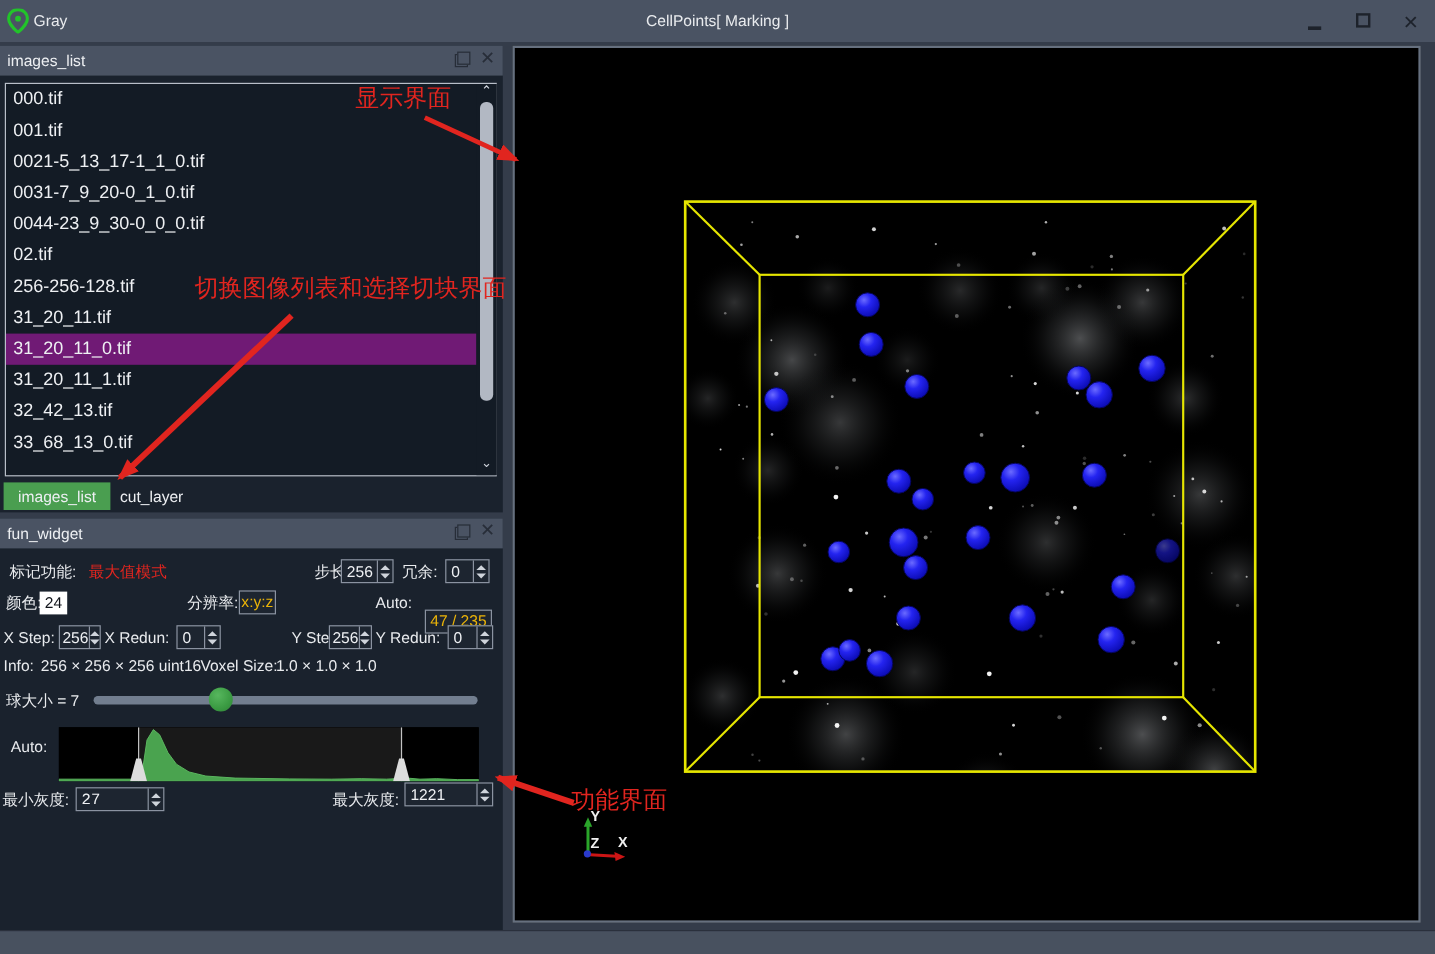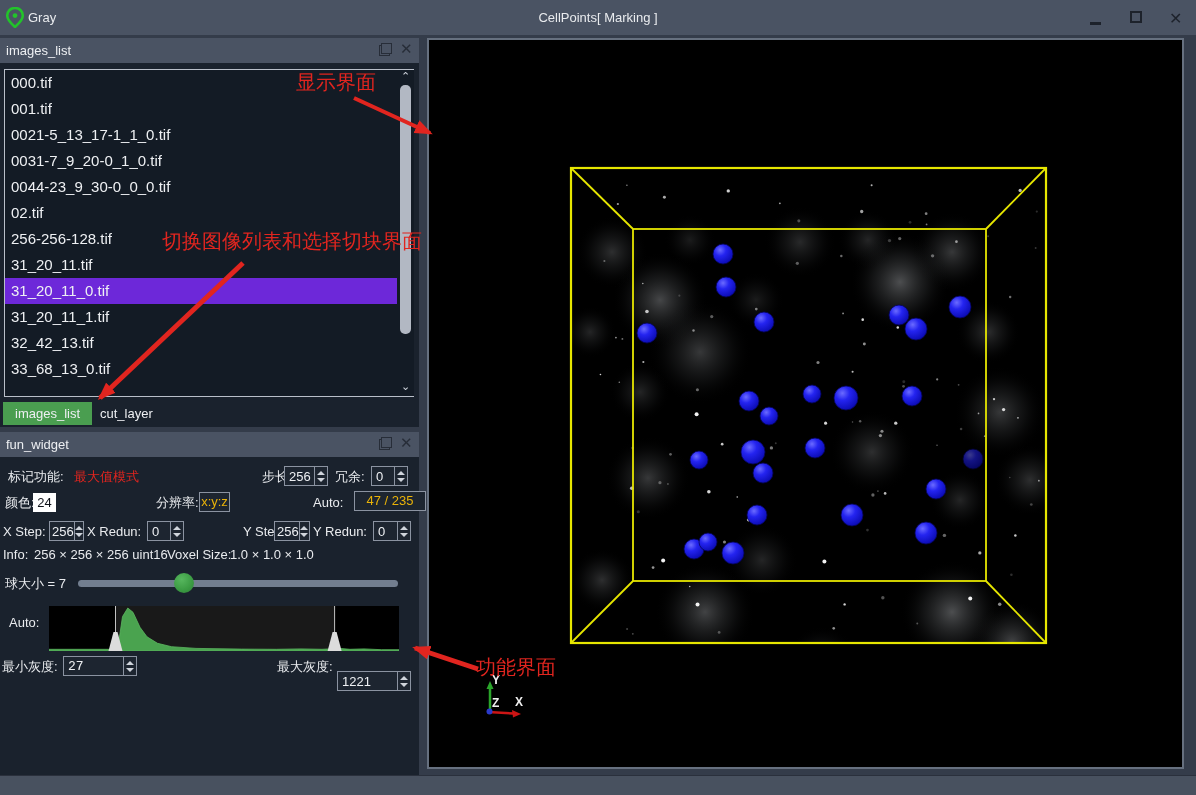--- a/index.html
+++ b/index.html
@@ -29,21 +29,21 @@
   .float-ic { width:13px; height:13px; position:relative; }
   .float-ic:before { content:""; position:absolute; left:0; bottom:0; width:9px; height:9px; border:1.5px solid #272d38; background:#4a5363; }
   .float-ic:after  { content:""; position:absolute; right:0; top:0; width:9px; height:9px; border:1.5px solid #272d38; background:#4a5363; }
   .close-ic { width:13px; height:13px; color:#272d38; font-size:15px; font-weight:bold; line-height:12px; }
 
   
   .list-box { position:absolute; left:4px; top:31px; width:410px; height:328px;
               background:#131b25; border:1px solid #b9bfc9; overflow:hidden; }
   .list-item { height:26px; line-height:26px; padding-left:6px; color:#eef0f3; font-size:15px;
                width:392px; white-space:nowrap; }
-  .list-item.sel { background:#6d28d9; }
+  .list-item.sel { background:#701a75; }
   .vscroll { position:absolute; right:1px; top:1px; width:17px; height:326px; background:#131b25; }
   .vthumb { position:absolute; left:3px; top:15px; width:11px; height:249px; background:#b2b8c3; border-radius:5px; }
   .chev { position:absolute; left:3px; width:11px; height:8px; color:#cfd4dc; font-size:11px; line-height:8px; text-align:center; }
 
   
   .tab { position:absolute; height:23px; line-height:23px; font-size:13px; color:#edeff2; padding:0 12px; }
   .tab.active { background:#4a9e50; }
 
   
   .lbl { position:absolute; color:#e9ebee; font-size:13px; height:18px; line-height:18px; white-space:nowrap; }
@@ -167,21 +167,21 @@
           <i class="tri-up"></i>
           <i class="tri-dn"></i>
         </span>
     </div>
 
     <span class="lbl" style="left:5px;top:62px;">颜色:</span>
     <span class="whitebox" style="left:33px;top:61px;width:23px;height:19px;">24</span>
     <span class="lbl" style="left:156px;top:62px;">分辨率:</span>
     <div class="flatbox" style="left:199px;top:60px;width:31px;">x:y:z</div>
     <span class="lbl" style="left:313px;top:62px;">Auto:</span>
-    <div class="flatbox" style="left:354px;top:59px;width:72px;">47 / 235</div>
+    <div class="flatbox" style="left:354px;top:76px;width:56px;">47 / 235</div>
 
     <span class="lbl" style="left:3px;top:91px;">X Step:</span>
     <div class="spin" style="left:49px;top:89px;width:35px;">
       <span class="val" style="padding-left:2px;">256</span>
       <span class="btns">
           <i class="tri-up"></i>
           <i class="tri-dn"></i>
         </span>
     </div>
     <span class="lbl" style="left:87px;top:91px;">X Redun:</span>
@@ -233,21 +233,21 @@
 
     <span class="lbl" style="left:2px;top:226px;">最小灰度:</span>
     <div class="spin" style="left:63px;top:224px;width:74px;font-family:Liberation Mono, monospace;">
       <span class="val">27</span>
       <span class="btns">
           <i class="tri-up"></i>
           <i class="tri-dn"></i>
         </span>
     </div>
     <span class="lbl" style="left:277px;top:226px;">最大灰度:</span>
-    <div class="spin" style="left:337px;top:239px;width:74px;">
+    <div class="spin" style="left:337px;top:220px;width:74px;">
       <span class="val">1221</span>
       <span class="btns">
           <i class="tri-up"></i>
           <i class="tri-dn"></i>
         </span>
     </div>
   </div>
 
   <div class="viewport">
     <svg id="scene" width="753" height="727" viewBox="429 40 753 727">

